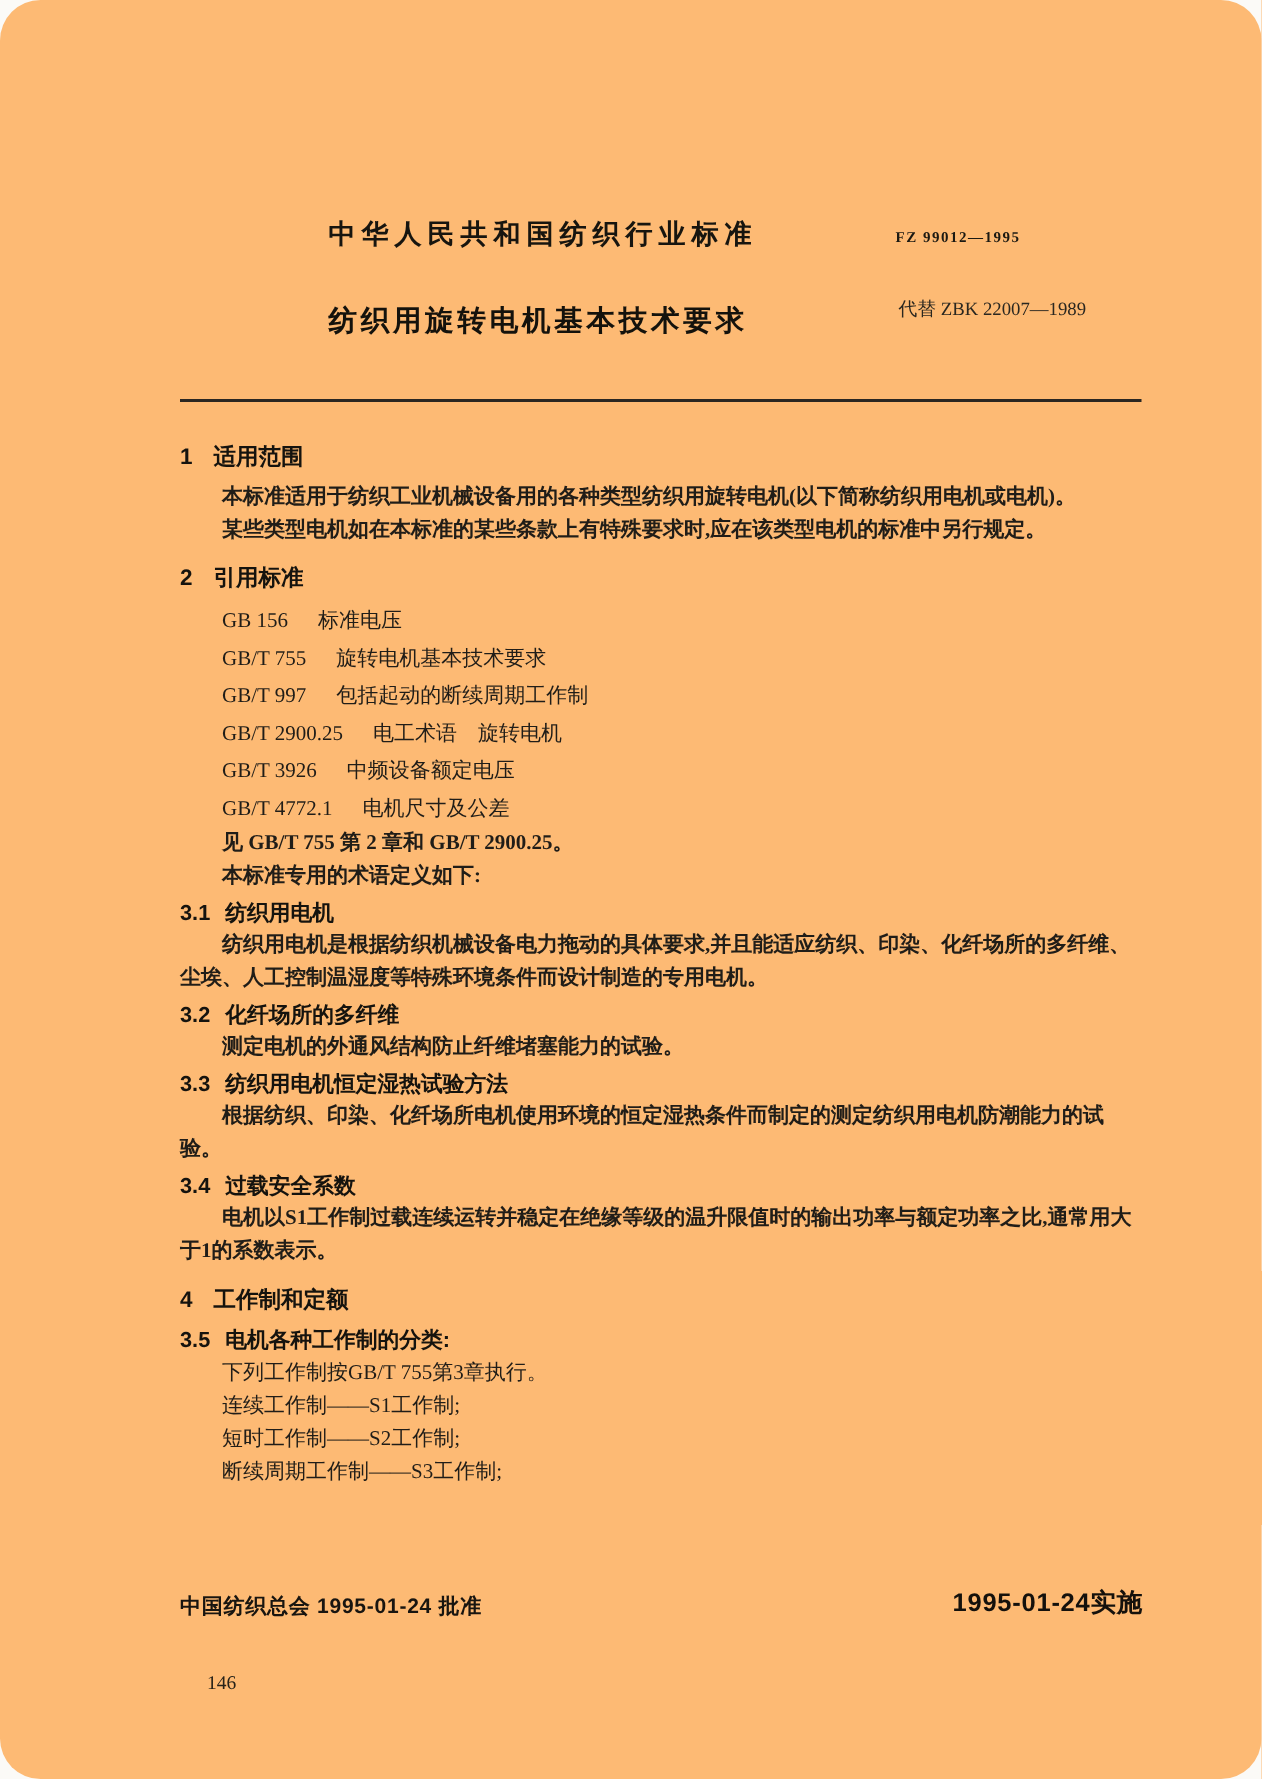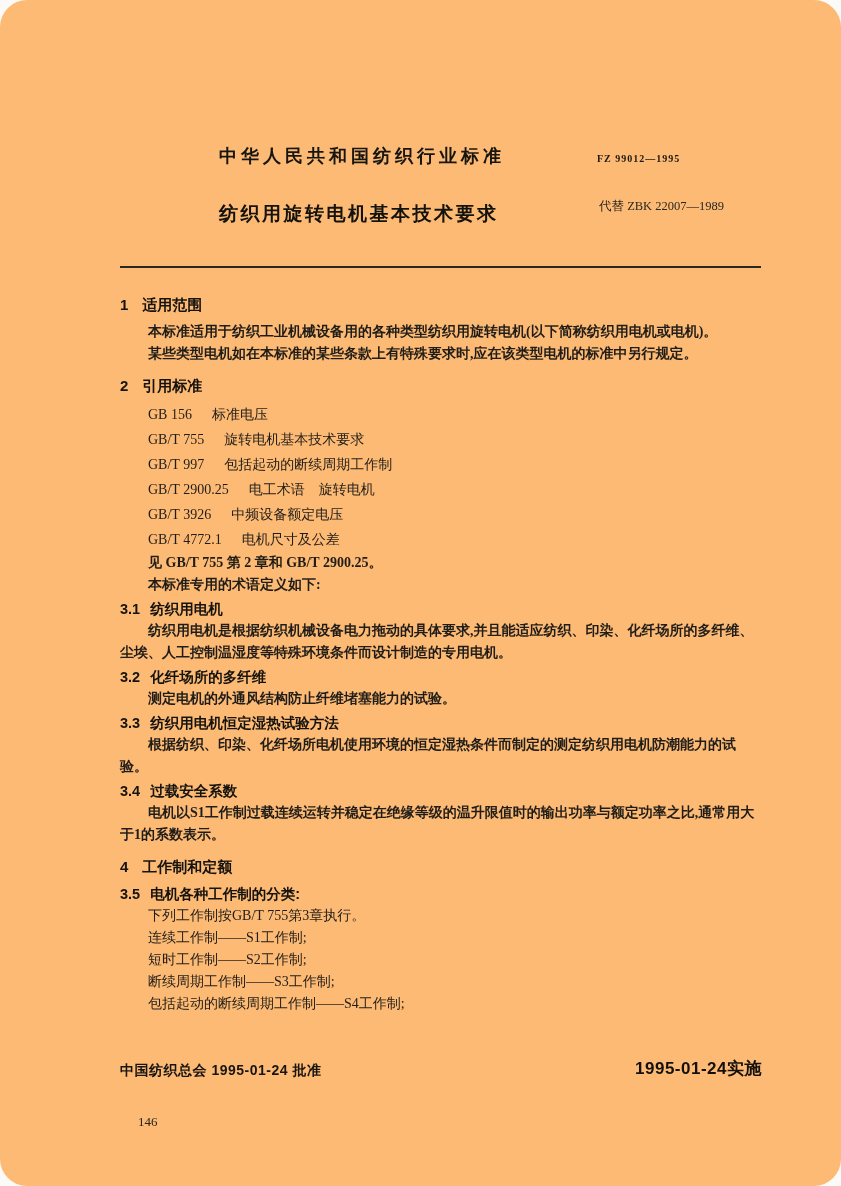--- a/index.html
+++ b/index.html
@@ -177,21 +177,20 @@
         <span class="sec-num">4</span><span>工作制和定额</span>
       </h2>
       <div class="sub">
         <h3 class="sub-h">
           <span class="sub-num">3.5</span><span>电机各种工作制的分类:</span>
         </h3>
         <div class="s4line">下列工作制按GB/T 755第3章执行。</div>
         <div class="s4line">连续工作制——S1工作制;</div>
         <div class="s4line">短时工作制——S2工作制;</div>
         <div class="s4line">断续周期工作制——S3工作制;</div>
-        <div class="s4line">包括起动的断续周期工作制——S4工作制;</div>
       </div>
     </section>
 
   </main>
 
   <footer>
     <div class="approval">中国纺织总会 1995-01-24 批准</div>
     <div class="impl">1995-01-24实施</div>
     <div class="pagenum">146</div>
   </footer>

